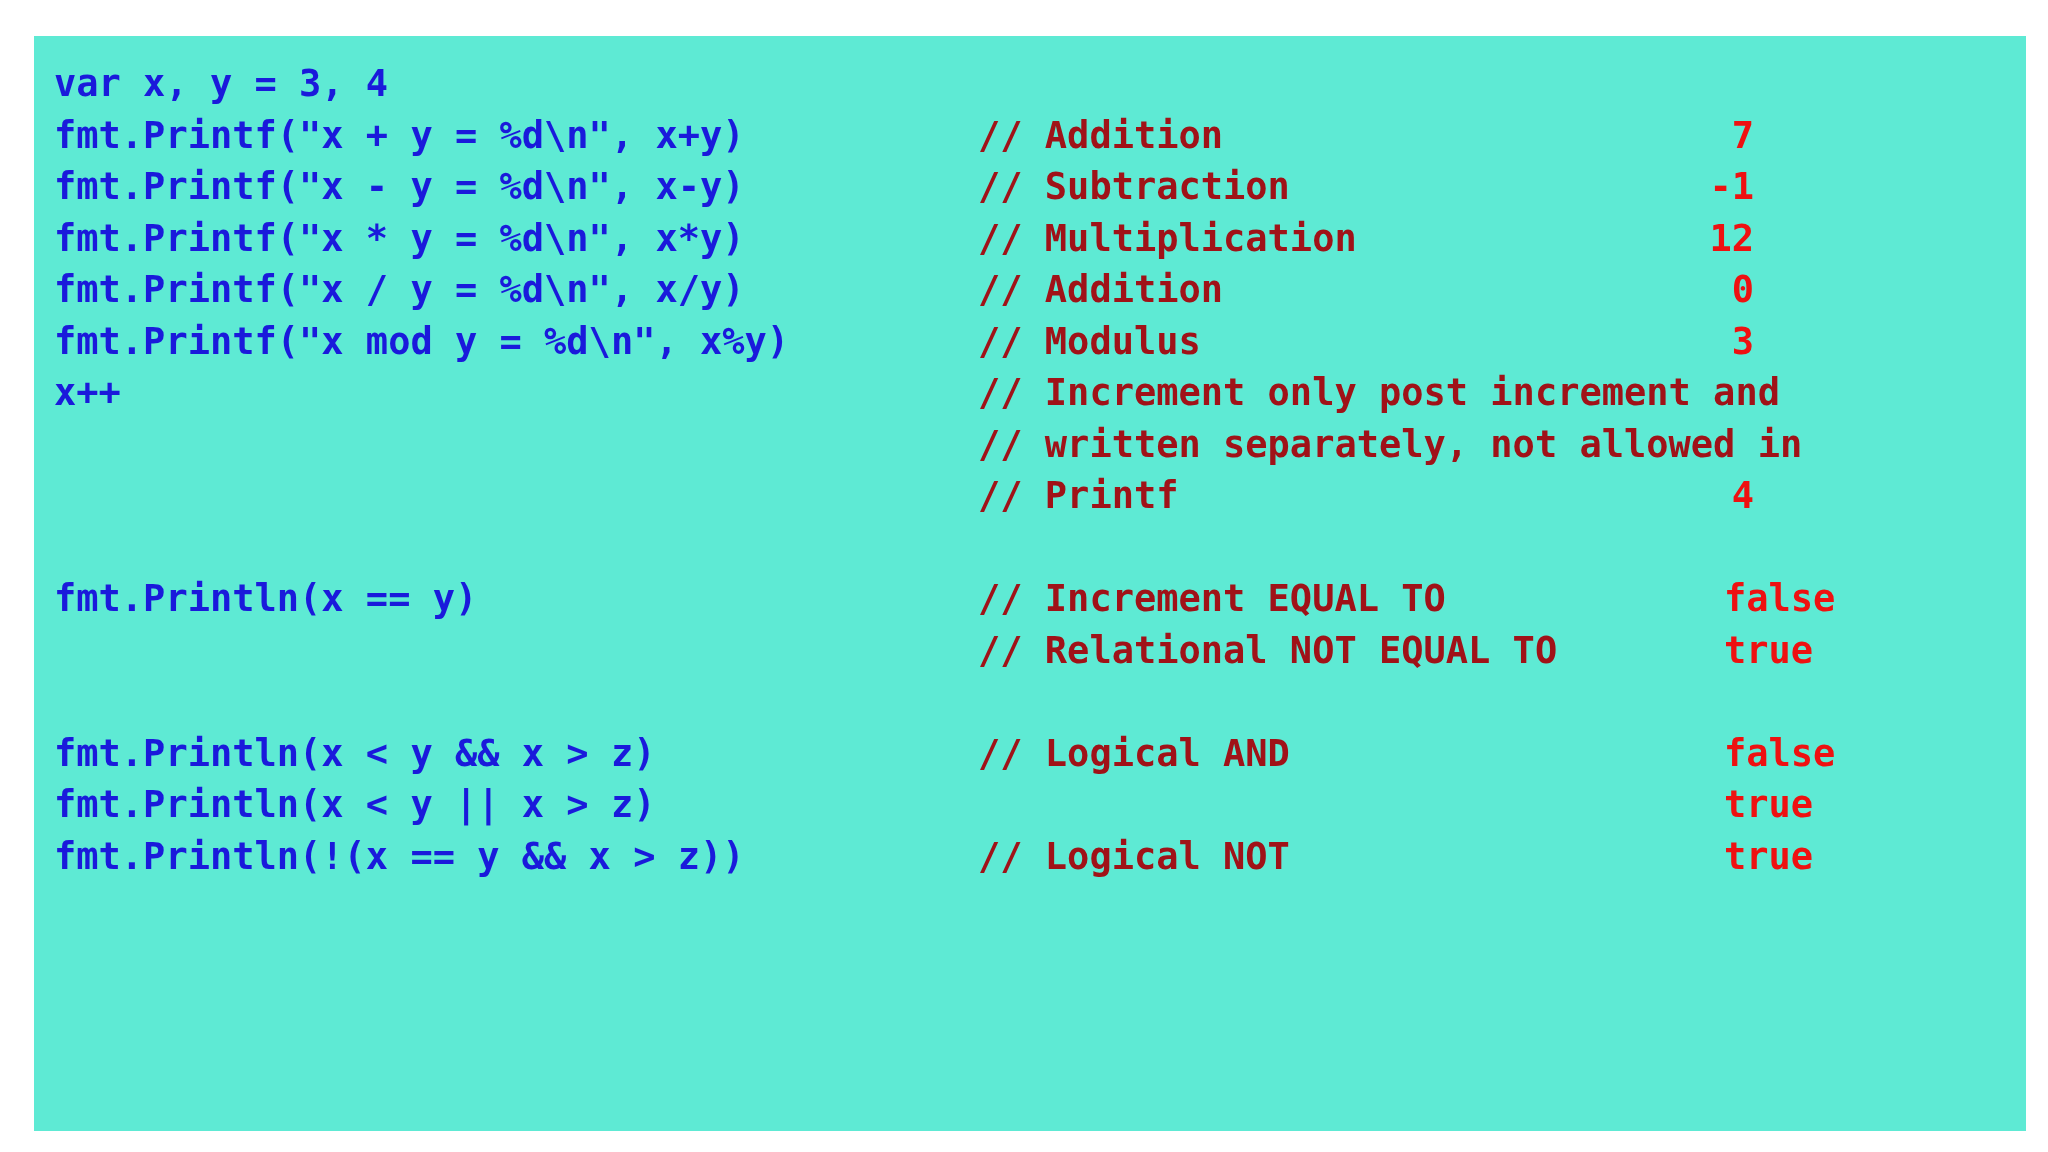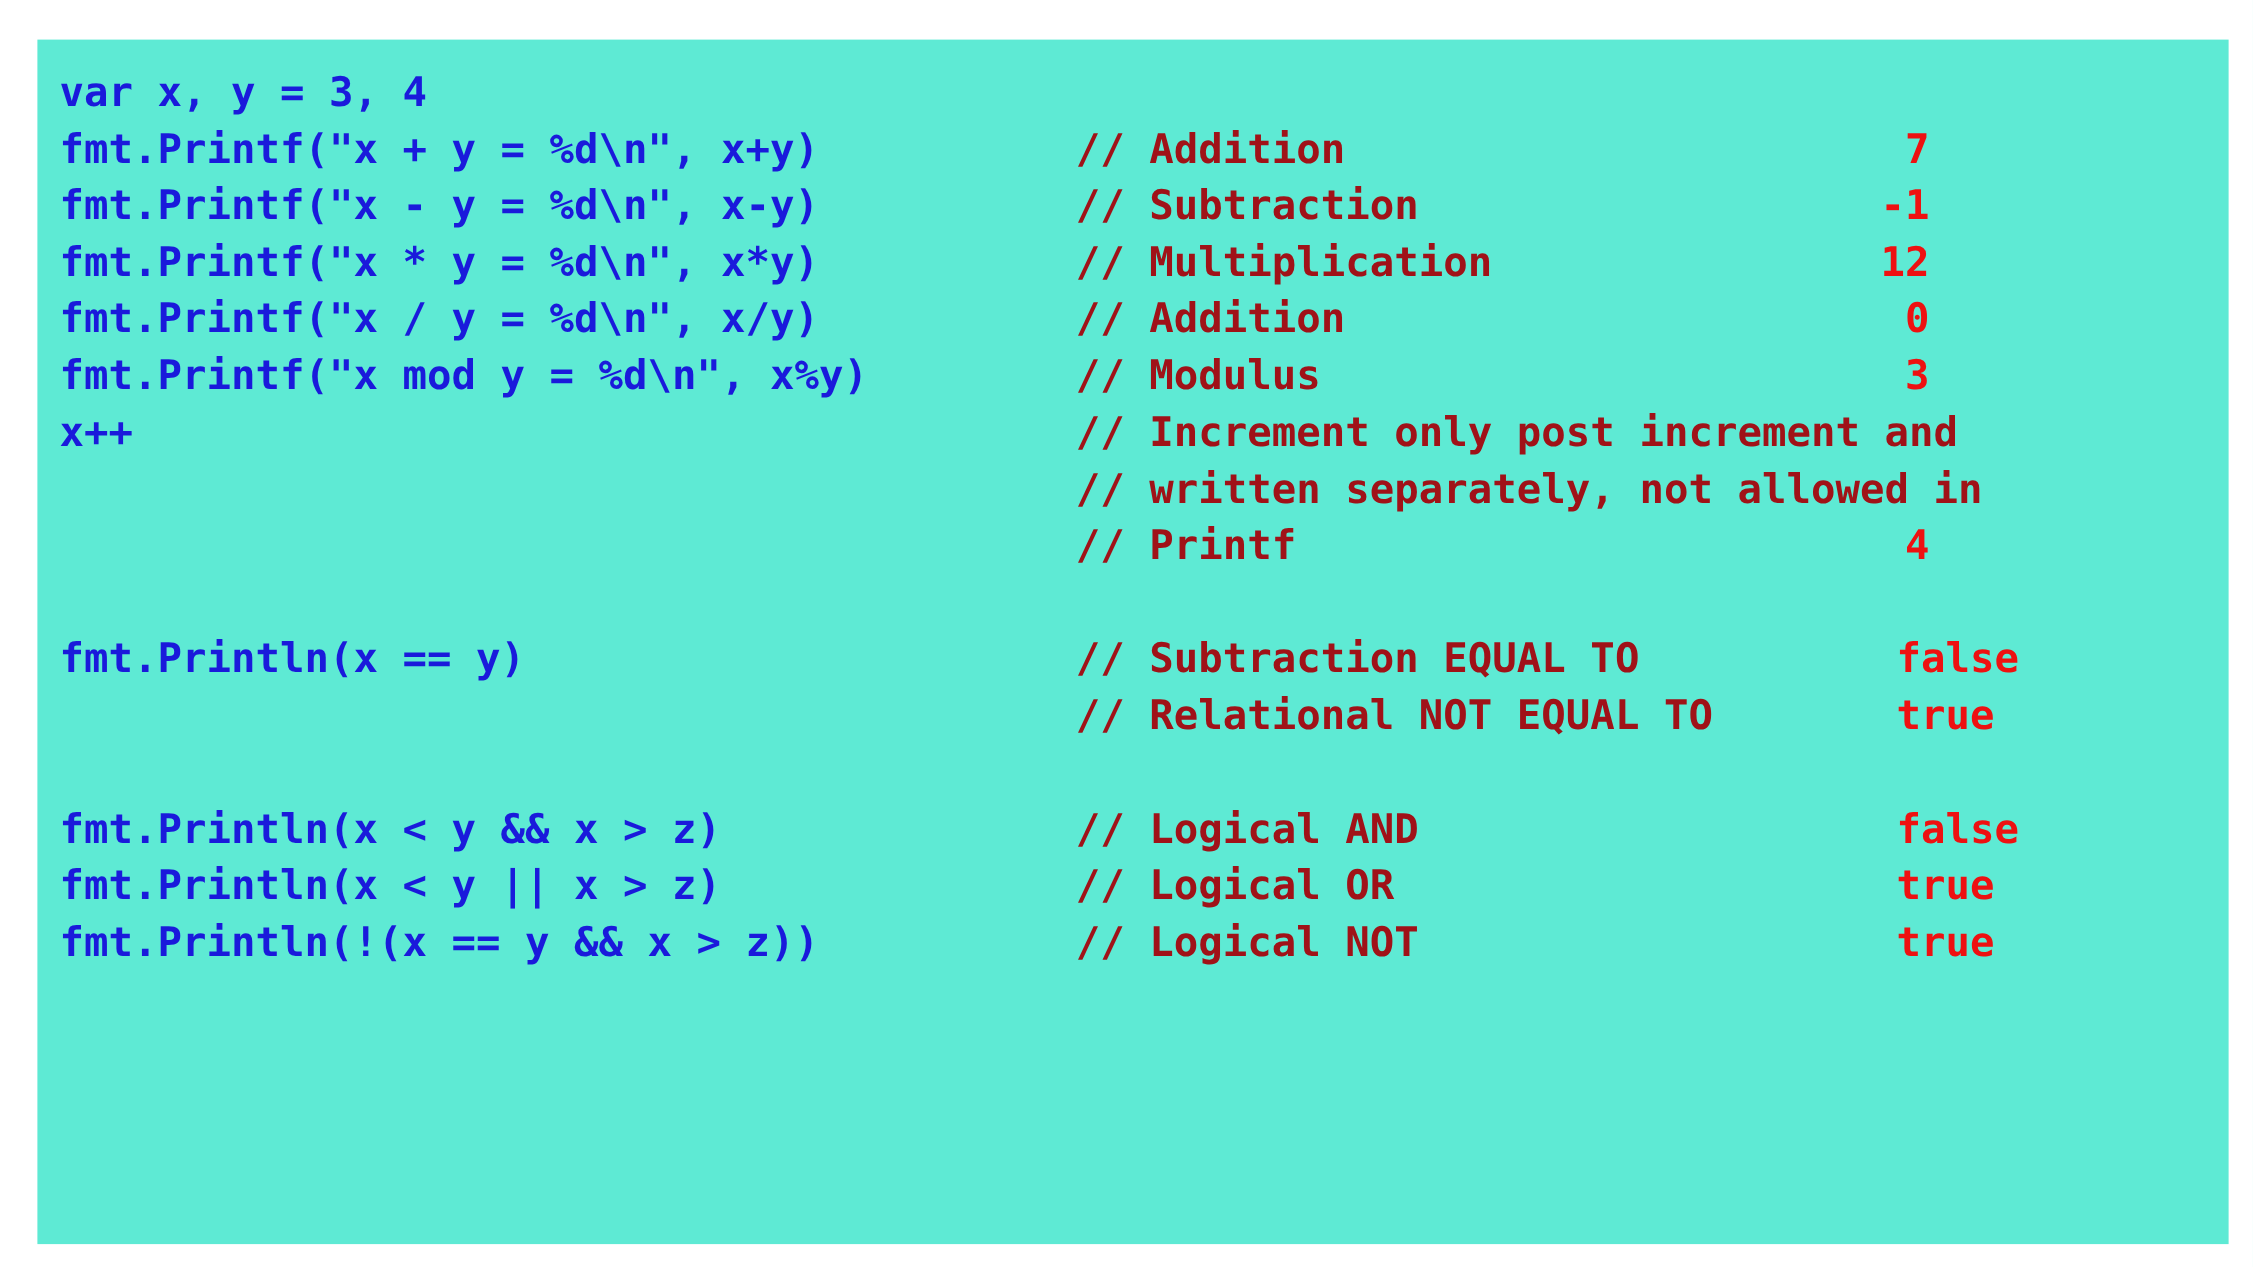--- a/index.html
+++ b/index.html
@@ -132,21 +132,21 @@
     </div>
 
     <div class="line blank">
       <span class="col-code"></span>
       <span class="col-comment"></span>
       <span class="col-value"></span>
     </div>
 
     <div class="line">
       <span class="col-code">fmt.Println(x == y)</span>
-      <span class="col-comment">// Subtraction EQUAL TO</span>
+      <span class="col-comment">// Increment EQUAL TO</span>
       <span class="col-value left-align">false</span>
     </div>
 
     <div class="line">
       <span class="col-comment">// Relational NOT EQUAL TO</span>
       <span class="col-value left-align">true</span>
     </div>
 
     <div class="line blank">
       <span class="col-code"></span>
@@ -155,21 +155,20 @@
     </div>
 
     <div class="line">
       <span class="col-code">fmt.Println(x &lt; y &amp;&amp; x &gt; z)</span>
       <span class="col-comment">// Logical AND</span>
       <span class="col-value left-align">false</span>
     </div>
 
     <div class="line">
       <span class="col-code">fmt.Println(x &lt; y || x &gt; z)</span>
-      <span class="col-comment">// Logical OR</span>
       <span class="col-value left-align">true</span>
     </div>
 
     <div class="line">
       <span class="col-code">fmt.Println(!(x == y &amp;&amp; x &gt; z))</span>
       <span class="col-comment">// Logical NOT</span>
       <span class="col-value left-align">true</span>
     </div>
 
   </div>

